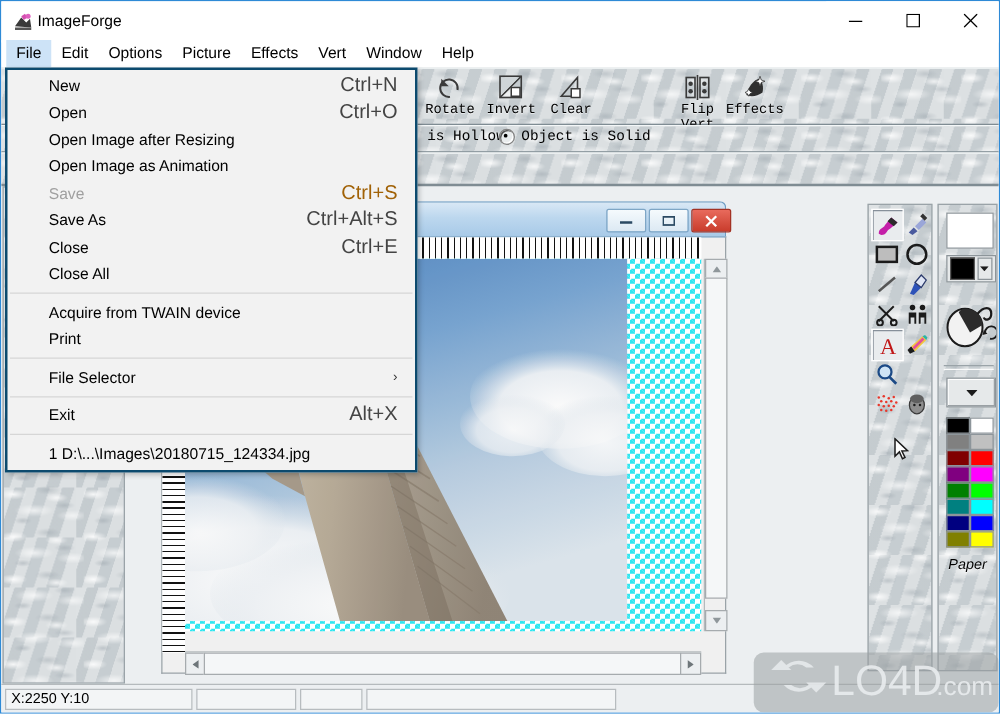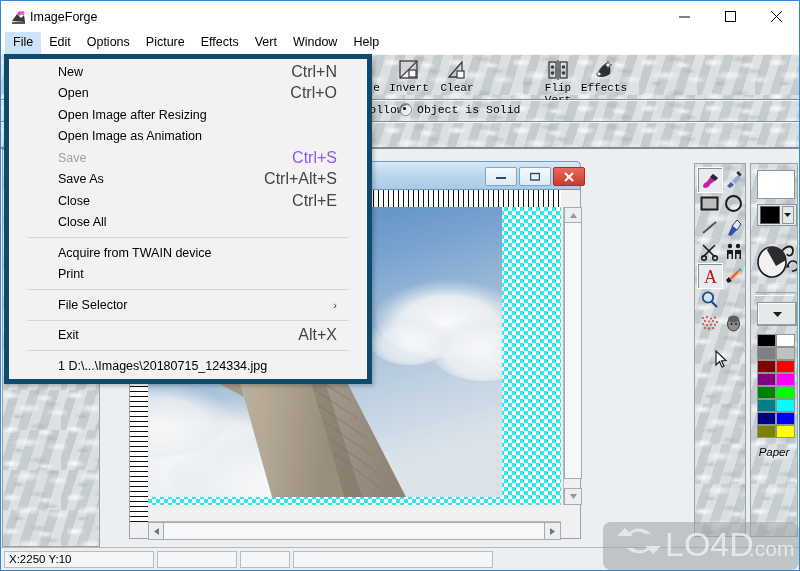--- a/index.html
+++ b/index.html
@@ -139,26 +139,26 @@
              text-shadow:0 1px 0 rgba(255,255,255,.6);}
 
   
   #statusbar{position:absolute;left:0;bottom:0;width:798px;height:23px;background:#eceff1;
              border-top:1px solid #b5babd;display:flex;align-items:center;padding:2px 3px;box-sizing:border-box;}
   .sp{height:17px;border:1px solid #b7bcbf;background:#f3f5f6;margin-right:3px;
       font-size:11.5px;color:#000;display:flex;align-items:center;padding:0 4px;box-sizing:border-box;}
 
   
   #filemenu{position:absolute;left:3px;top:53px;width:326px;background:#f2f2f2;
-            border:5px solid #0c4a6e;box-shadow:2px 2px 4px rgba(0,0,0,.22);z-index:50;padding:2px 16px;}
+            border:2px solid #0c4a6e;box-shadow:2px 2px 4px rgba(0,0,0,.22);z-index:50;padding:2px 0;}
   .mrow{height:21.5px;display:flex;align-items:center;padding:0 14px 0 33px;
         font-size:12.5px;color:#000;justify-content:space-between;}
   .mrow.dim{color:#a0a0a0;}
   .mrow .acc{color:#444;font-size:16px;}
-  .mrow.dim .acc{color:#8b5cf6;}
+  .mrow.dim .acc{color:#a16207;}
   .msep{height:1px;background:#d6d6d6;margin:4px 2px 4px 2px;}
   .caret{font-size:11px;color:#333;}
 
   
   #wm{position:absolute;right:0;bottom:0;width:210px;height:58px;z-index:60;pointer-events:none;}
 </style>
 </head>
 <body>
 
 <div id="app">

